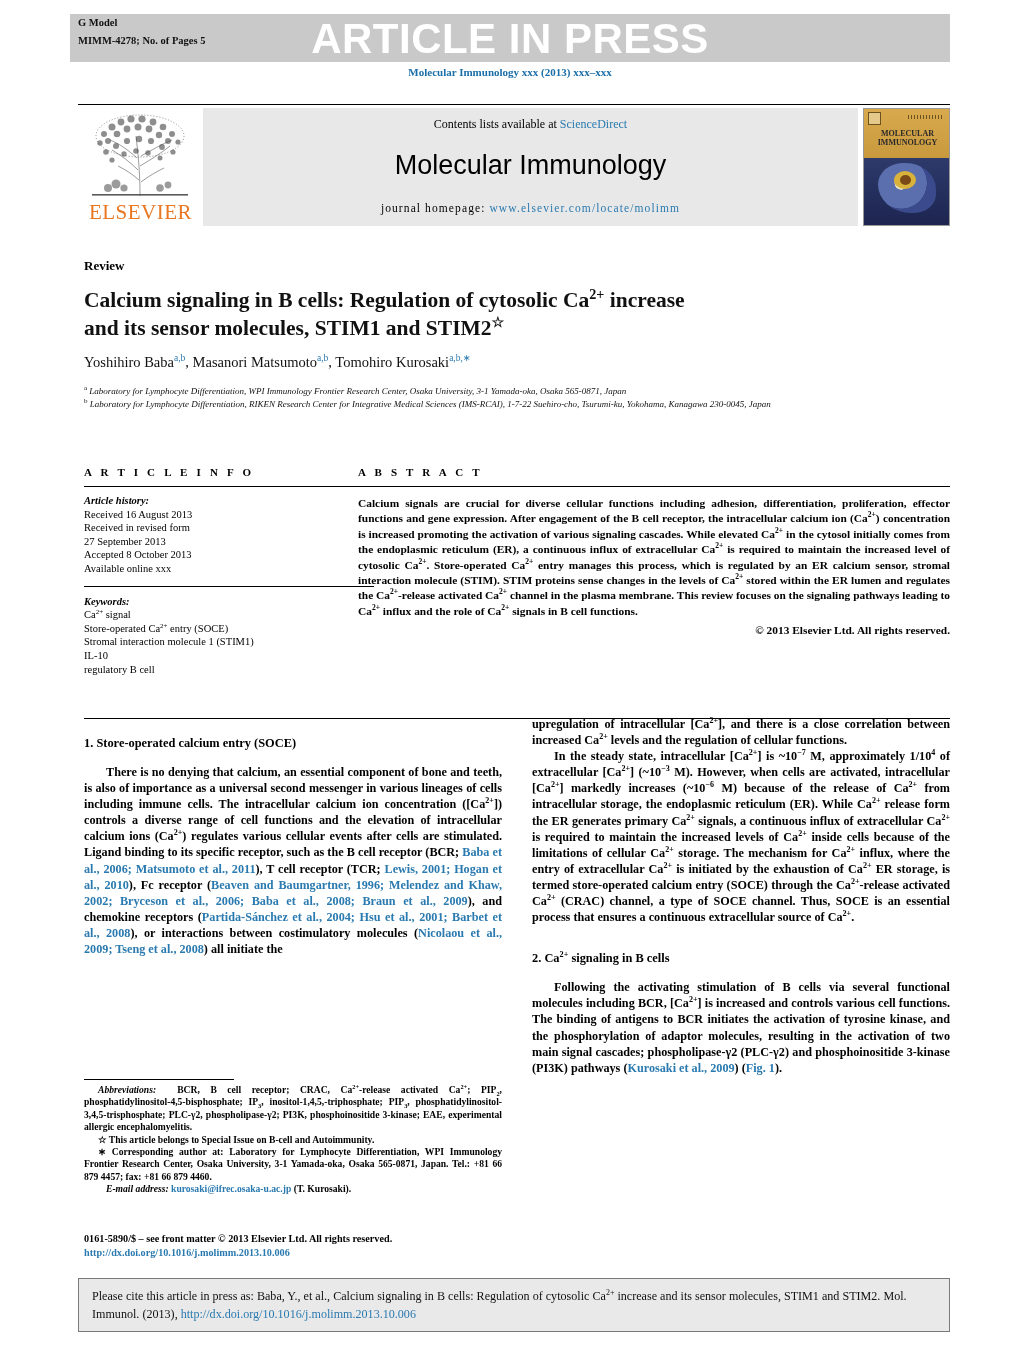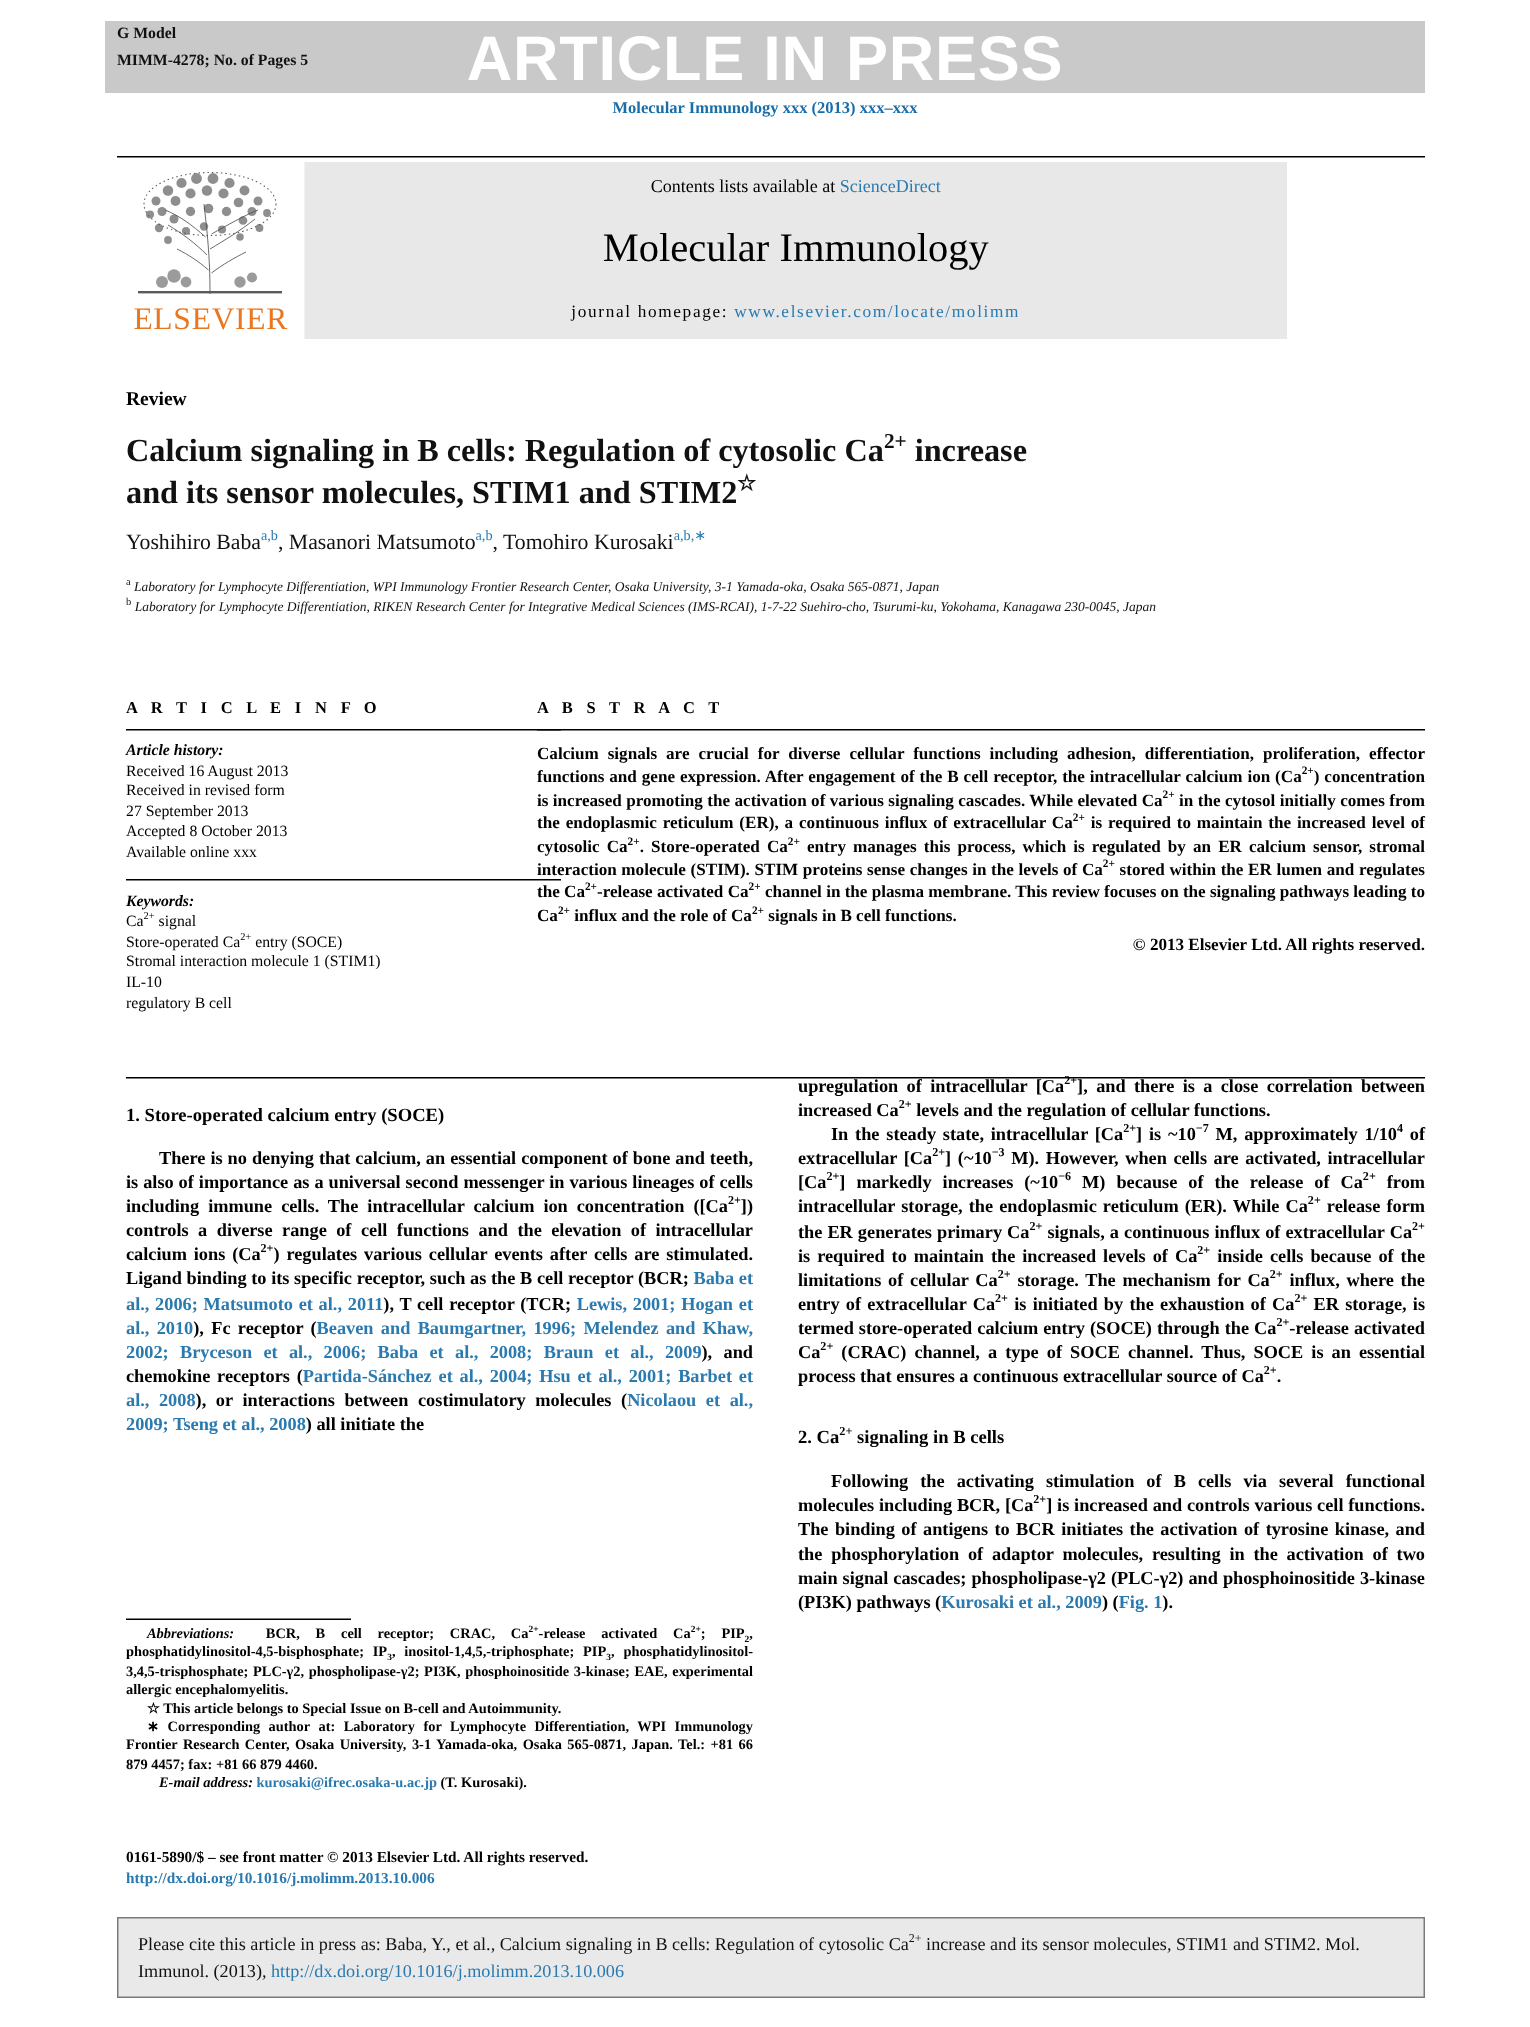--- a/index.html
+++ b/index.html
@@ -64,21 +64,21 @@
     background: #e8e8e8;
     text-align: center;
   }
   .contents-line {
     position: absolute; left: 0; top: 9px; width: 655px;
     font-size: 12px; color: #000;
   }
   .contents-line .sd { color: #2a7ab0; }
   .journal-title {
     position: absolute; left: 0; top: 42px; width: 655px;
-    font-size: 27px; color: #000; font-family: Liberation Serif, serif;
+    font-size: 27px; color: #000; font-family: Liberation Sans, sans-serif;
   }
   .homepage {
     position: absolute; left: 0; top: 94px; width: 655px;
     font-size: 11.5px; letter-spacing: 1.1px;
   }
   .homepage .url { color: #2a7ab0; }
   .cover {
     position: absolute; left: 785px; top: 0; width: 87px; height: 118px;
     border: 1px solid #999;
     background: linear-gradient(180deg,#d9a94e 0%, #c9993d 42%, #2d3a6b 42%, #1d2550 100%);
@@ -294,20 +294,31 @@
     <div class="contents-box">
       <div class="contents-line">
         <span>Contents lists available at </span><span class="sd">ScienceDirect</span>
       </div>
       <div class="journal-title">Molecular Immunology</div>
       <div class="homepage">
         <span>journal homepage: </span><span class="url">www.elsevier.com/locate/molimm</span>
       </div>
     </div>
 
+    <div class="cover">
+      <div class="cmark"></div>
+      <div class="cbar"></div>
+      <div class="ctitle">
+        <span>MOLECULAR</span><br>
+        <span>IMMUNOLOGY</span>
+      </div>
+      <div class="blob"></div>
+      <div class="blob2"></div>
+      <div class="blob3"></div>
+    </div>
   </div>
 
   <div class="review-label">Review</div>
 
   <div class="art-title">
     <span>Calcium signaling in B cells: Regulation of cytosolic Ca</span><sup>2+</sup><span> increase</span><br>
     <span>and its sensor molecules, STIM1 and STIM2</span><sup>☆</sup>
   </div>
 
   <div class="authors">

